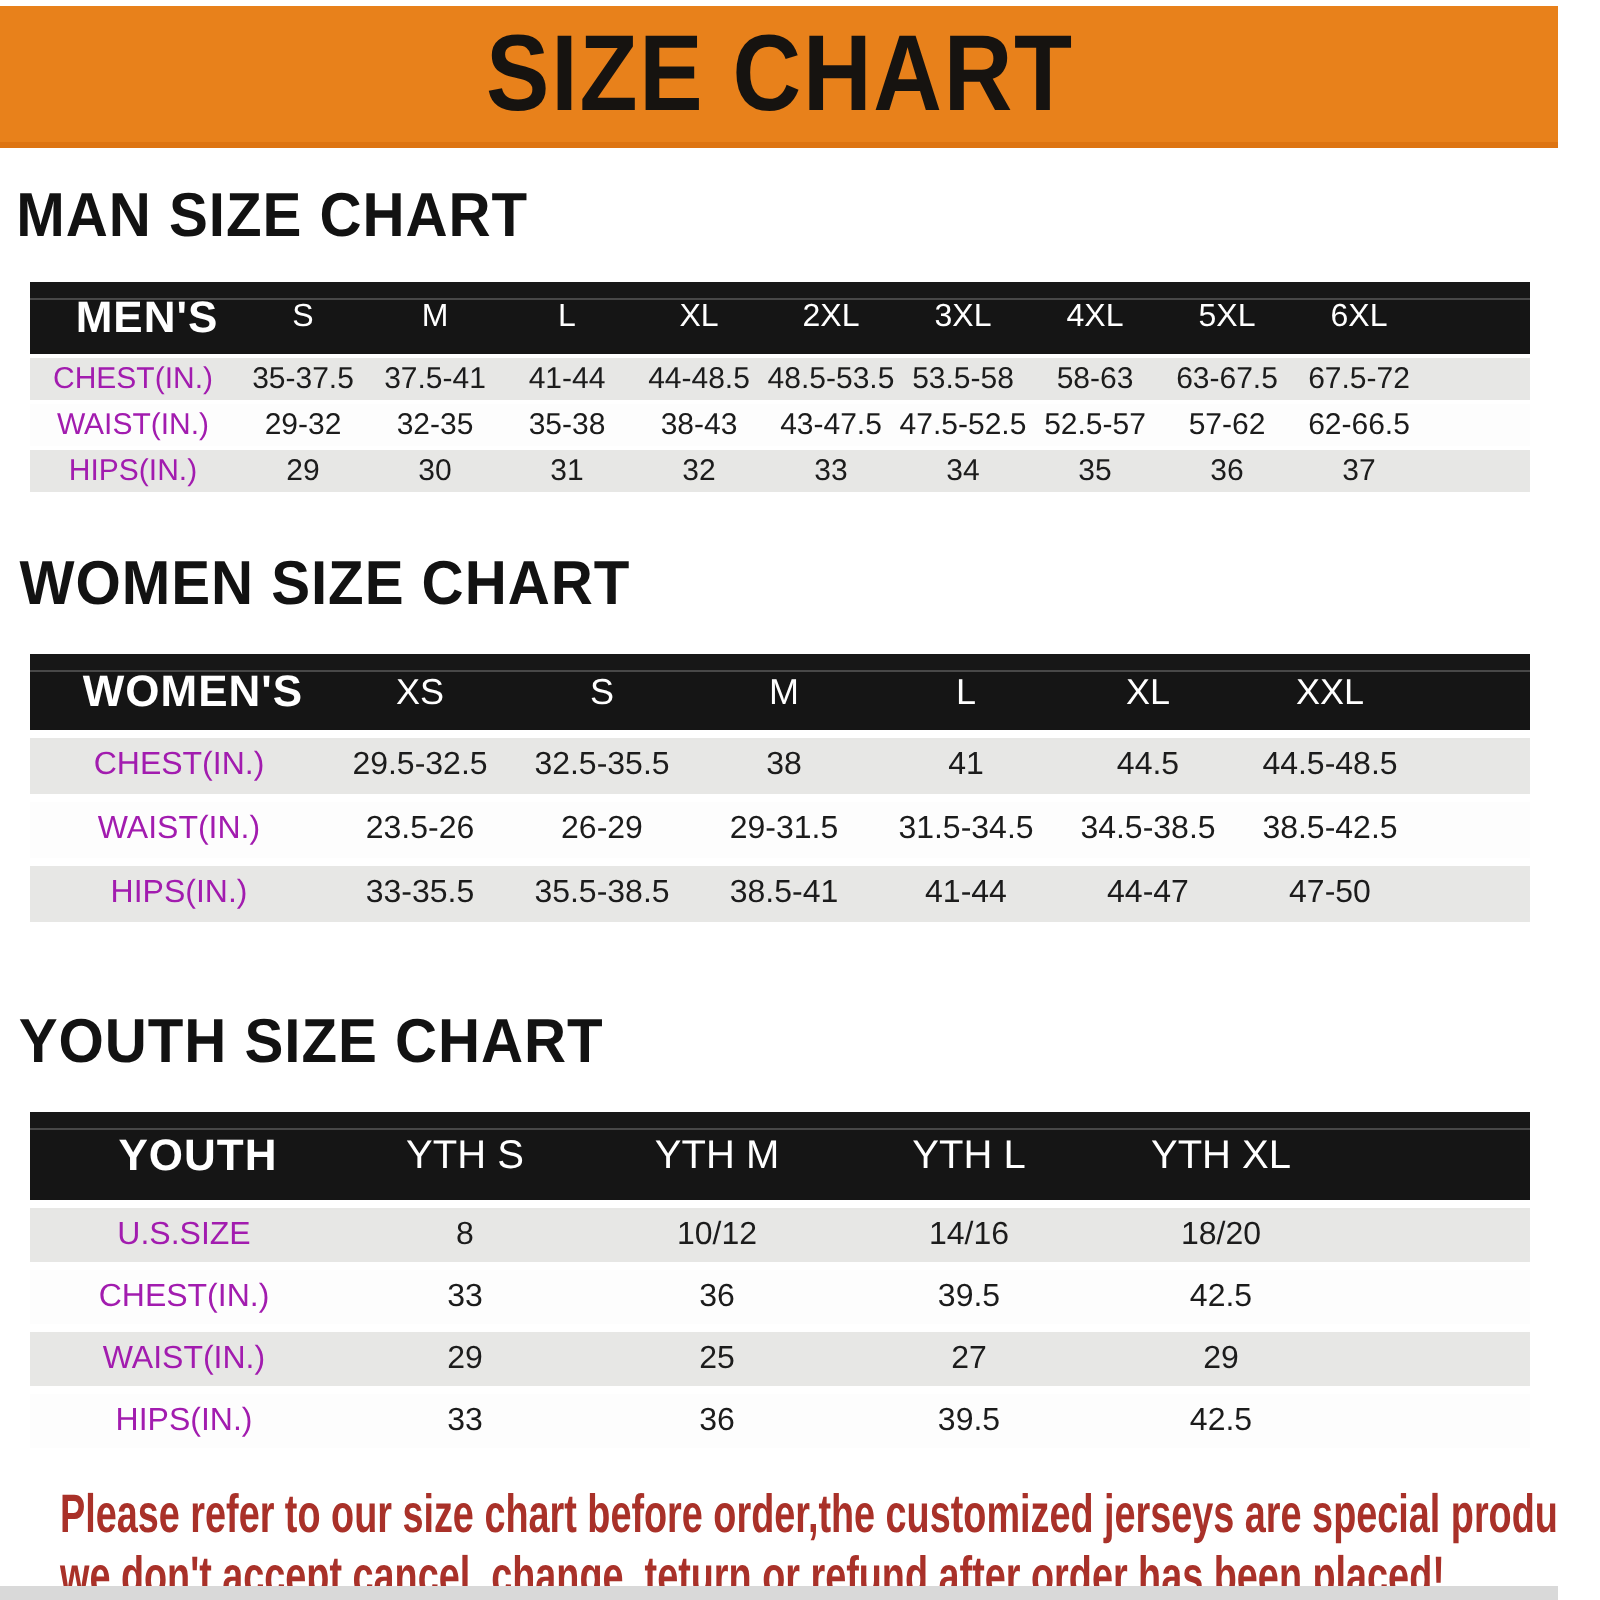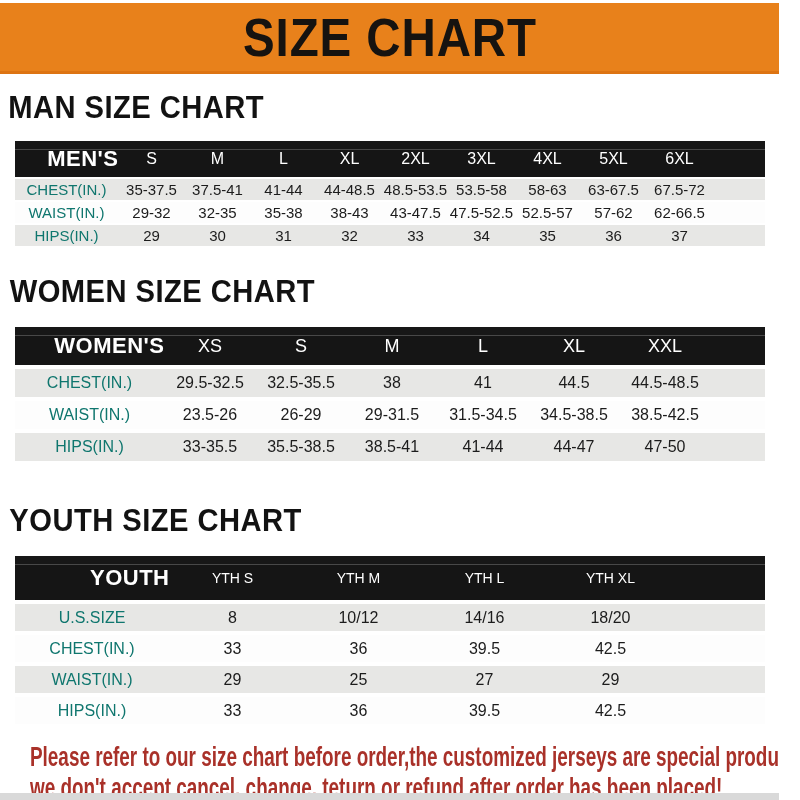--- a/index.html
+++ b/index.html
@@ -18,33 +18,33 @@
               color:#121212;letter-spacing:0.5px;}
   .h-man{margin-top:18px;}
   .h-women{margin-top:28px;}
   .h-youth{margin-top:40px;}
 
   
   table.tbl{width:750px;margin:16px auto 0 auto;border-collapse:separate;border-spacing:0 2px;
             table-layout:fixed;}
   table.tbl th{background:linear-gradient(180deg,#171717 0 8px,#484848 8px 9px,#151515 9px 100%);
                color:#fff;font-weight:normal;height:36px;text-align:center;font-size:16px;padding:0;}
-  table.tbl th.lbl{font-weight:bold;text-align:right;padding-left:14px;font-size:22px;
+  table.tbl th.lbl{font-weight:bold;text-align:center;padding-left:14px;font-size:22px;
                    letter-spacing:0.5px;}
   table.tbl td{text-align:center;height:21px;font-size:15px;padding:0;color:#1c1c1c;}
   table.tbl tr.g td{background:#E7E7E5;}
   table.tbl tr.w td{background:#FDFDFD;}
-  table.tbl td.lbl{color:#0f766e;}
+  table.tbl td.lbl{color:#a21caf;}
 
   table.women{border-spacing:0 4px;}
   table.women th{height:38px;font-size:18px;}
   table.women td{height:28px;font-size:16px;}
 
   table.youth{border-spacing:0 4px;margin-top:16px;}
-  table.youth th{height:44px;font-size:14px;}
+  table.youth th{height:44px;font-size:20px;}
   table.youth td{height:27px;font-size:16px;}
 
   
   .footer{margin:14px 28px 0 30px;color:#A93129;font-size:27px;font-weight:600;line-height:31px;}
   .footer .ln{display:block;transform:scaleX(0.70);transform-origin:left center;white-space:nowrap;}
 
   .bottom-strip{position:absolute;left:0;bottom:0;width:100%;height:7px;background:#D9D9D9;}
 </style>
 </head>
 <body>

